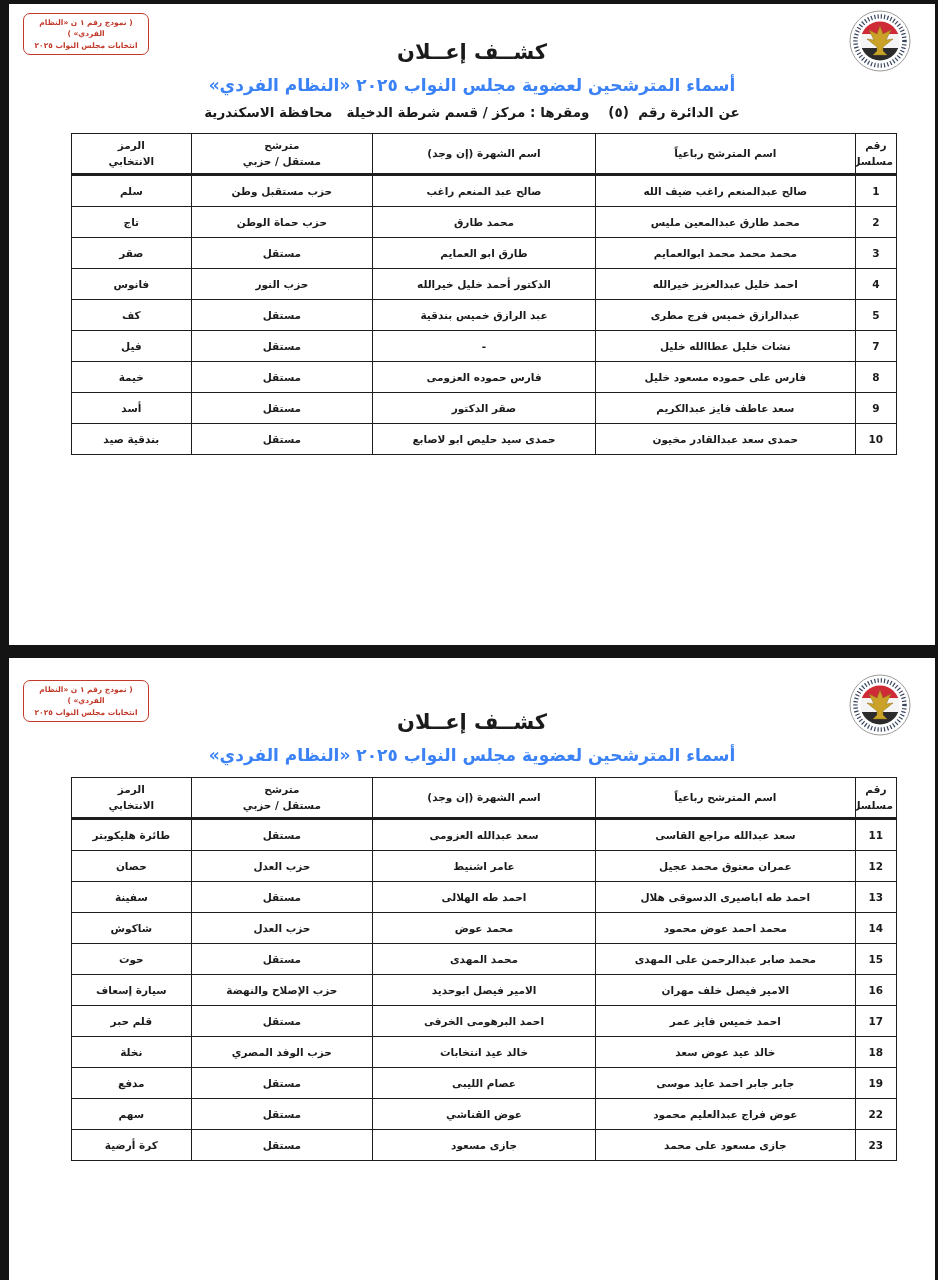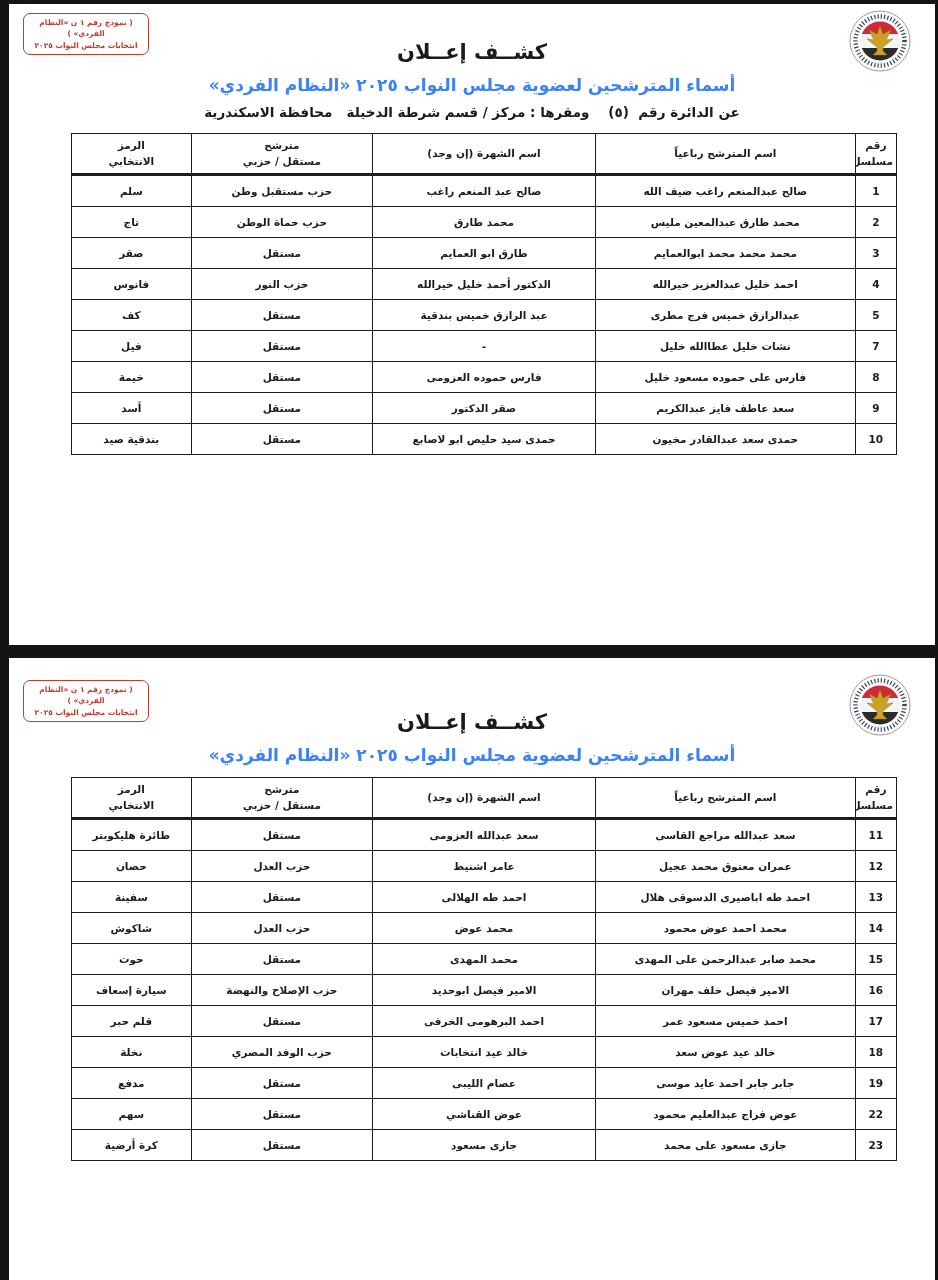--- a/index.html
+++ b/index.html
@@ -314,21 +314,21 @@
           </tr>
           <tr>
             <td class="col-serial">16</td>
             <td class="col-name">الامير فيصل خلف مهران</td>
             <td class="col-shohra">الامير فيصل ابوحديد</td>
             <td class="col-party">حزب الإصلاح والنهضة</td>
             <td class="col-symbol">سيارة إسعاف</td>
           </tr>
           <tr>
             <td class="col-serial">17</td>
-            <td class="col-name">احمد خميس مسعود عمر</td>
+            <td class="col-name">احمد خميس فايز عمر</td>
             <td class="col-shohra">احمد البرهومى الخرفى</td>
             <td class="col-party">مستقل</td>
             <td class="col-symbol">قلم حبر</td>
           </tr>
           <tr>
             <td class="col-serial">18</td>
             <td class="col-name">خالد عيد عوض سعد</td>
             <td class="col-shohra">خالد عيد انتخابات</td>
             <td class="col-party">حزب الوفد المصري</td>
             <td class="col-symbol">نخلة</td>

